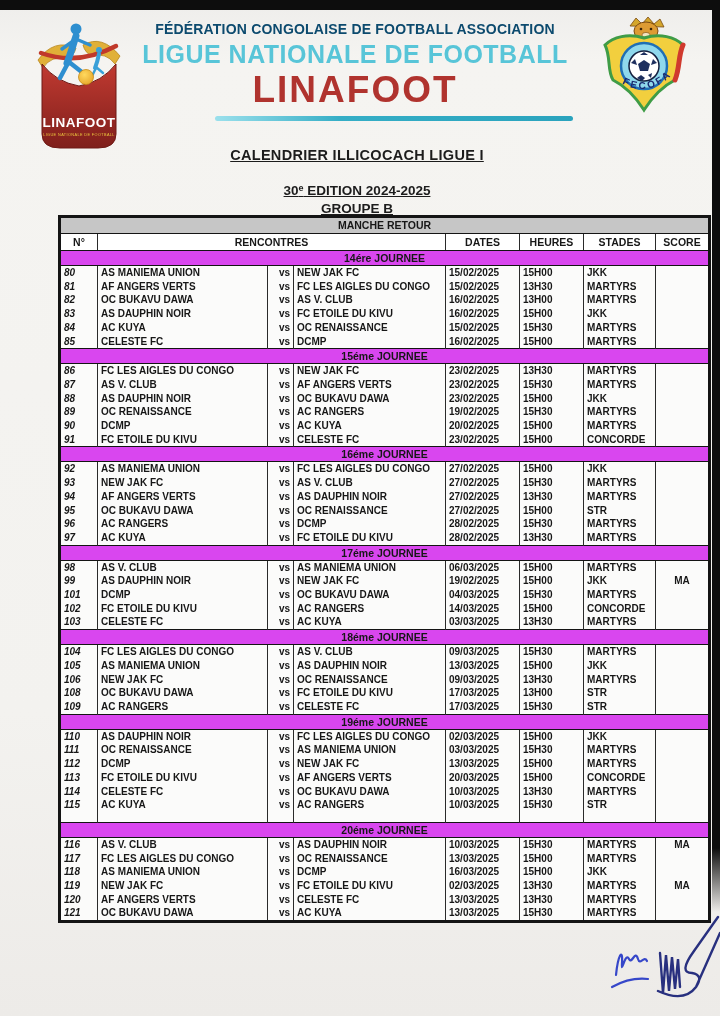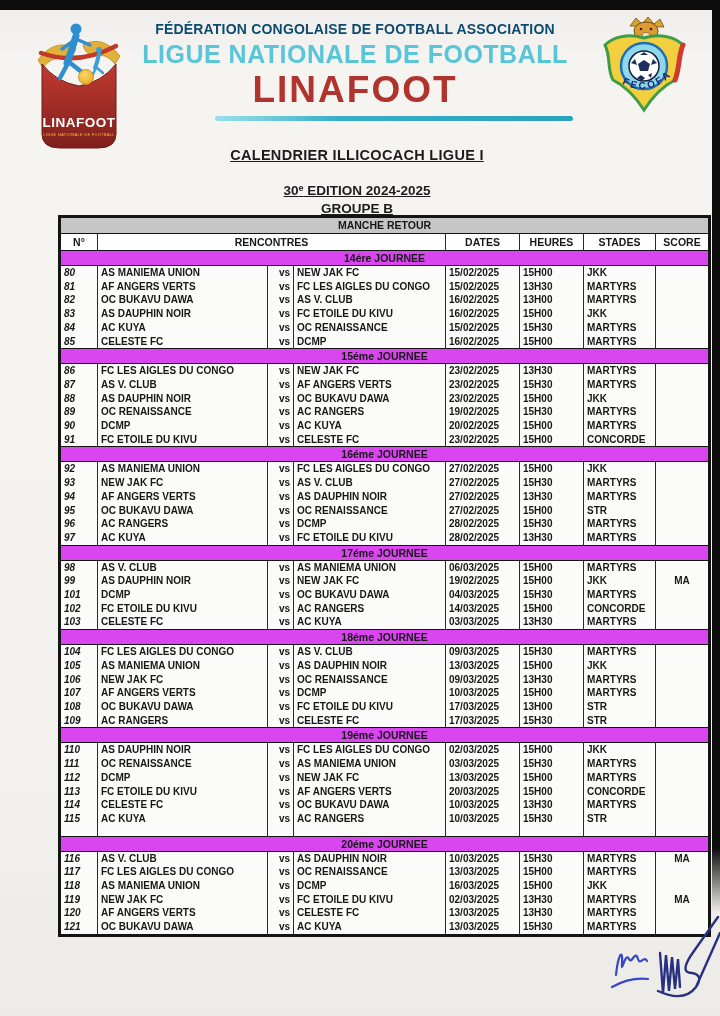--- a/index.html
+++ b/index.html
@@ -421,30 +421,20 @@
           <td class="c-n">106</td>
           <td class="c-home">NEW JAK FC</td>
           <td class="c-vs">vs</td>
           <td class="c-away">OC RENAISSANCE</td>
           <td class="c-date">09/03/2025</td>
           <td class="c-heure">13H30</td>
           <td class="c-stade">MARTYRS</td>
           <td class="c-score"></td>
         </tr>
         <tr class="match-row">
-          <td class="c-n">107</td>
-          <td class="c-home">AF ANGERS VERTS</td>
-          <td class="c-vs">vs</td>
-          <td class="c-away">DCMP</td>
-          <td class="c-date">10/03/2025</td>
-          <td class="c-heure">15H00</td>
-          <td class="c-stade">MARTYRS</td>
-          <td class="c-score"></td>
-        </tr>
-        <tr class="match-row">
           <td class="c-n">108</td>
           <td class="c-home">OC BUKAVU DAWA</td>
           <td class="c-vs">vs</td>
           <td class="c-away">FC ETOILE DU KIVU</td>
           <td class="c-date">17/03/2025</td>
           <td class="c-heure">13H00</td>
           <td class="c-stade">STR</td>
           <td class="c-score"></td>
         </tr>
         <tr class="match-row">

